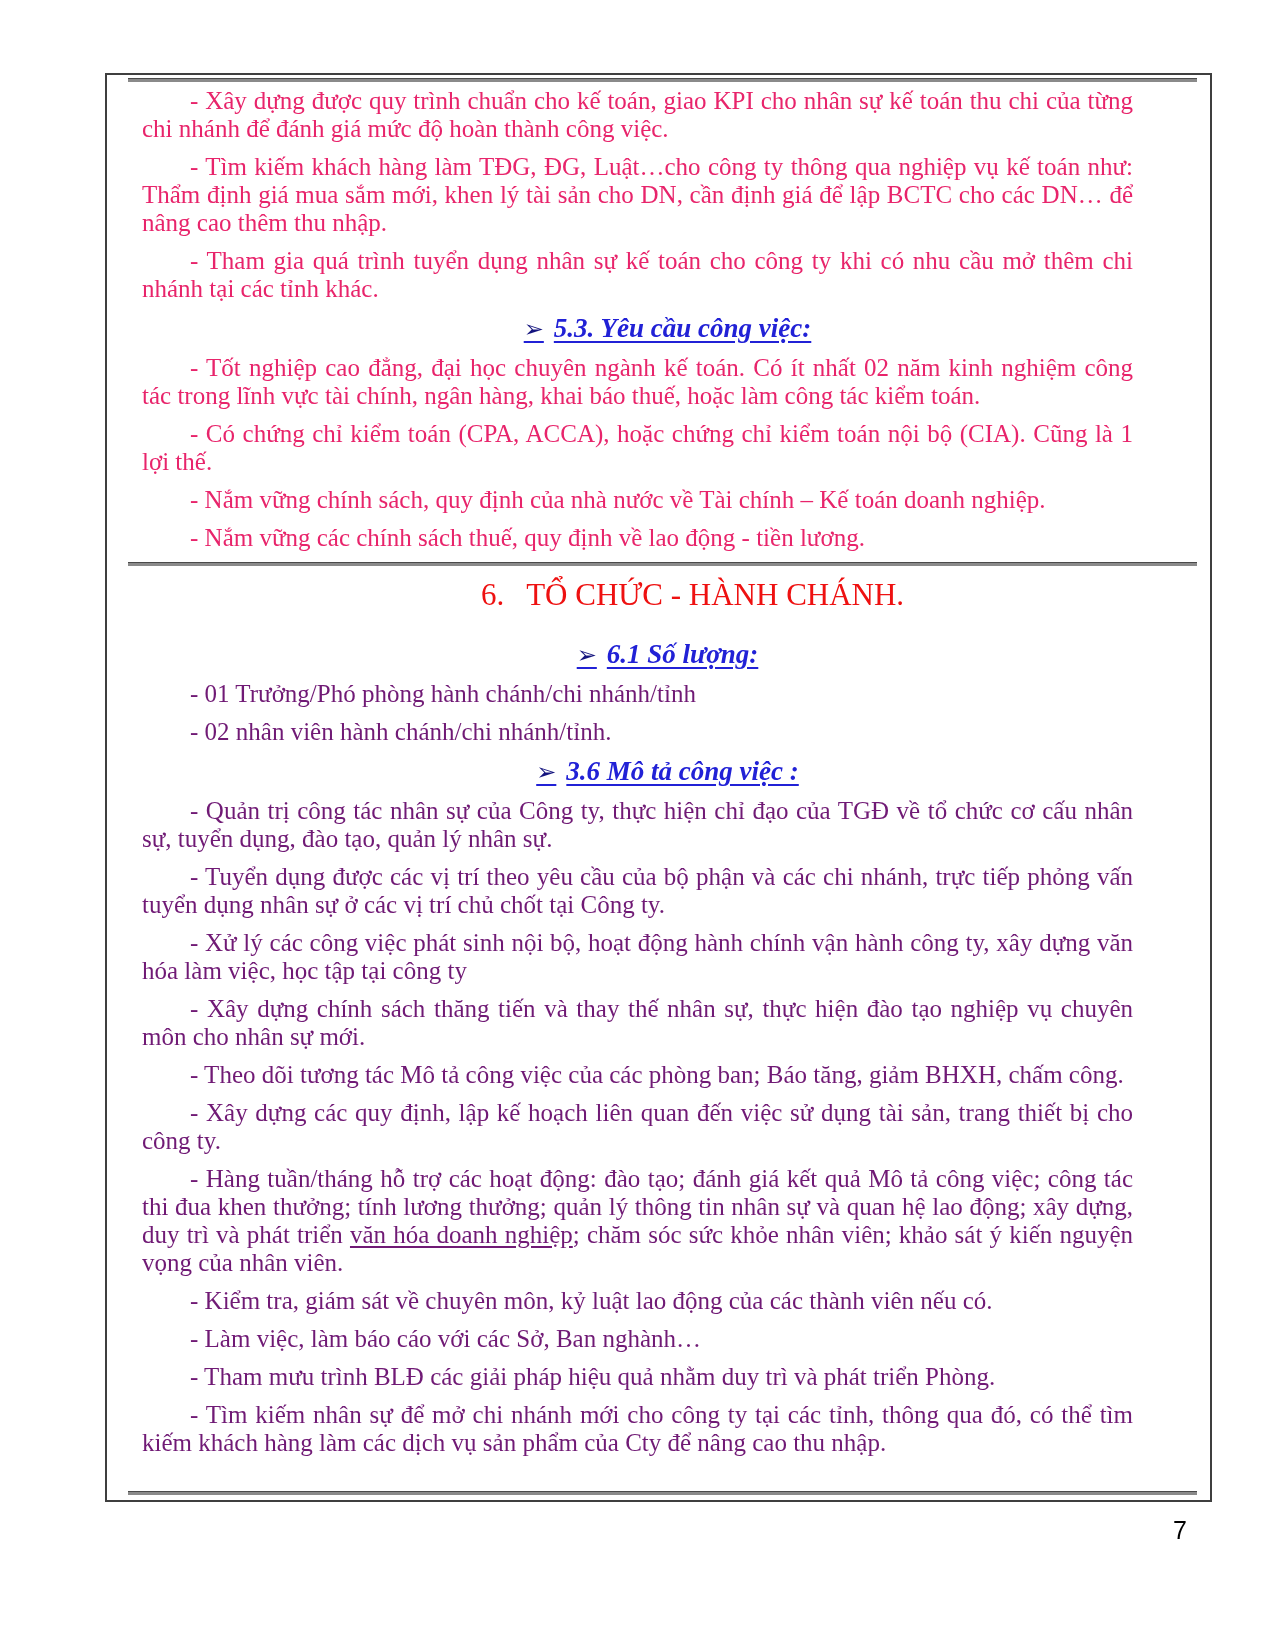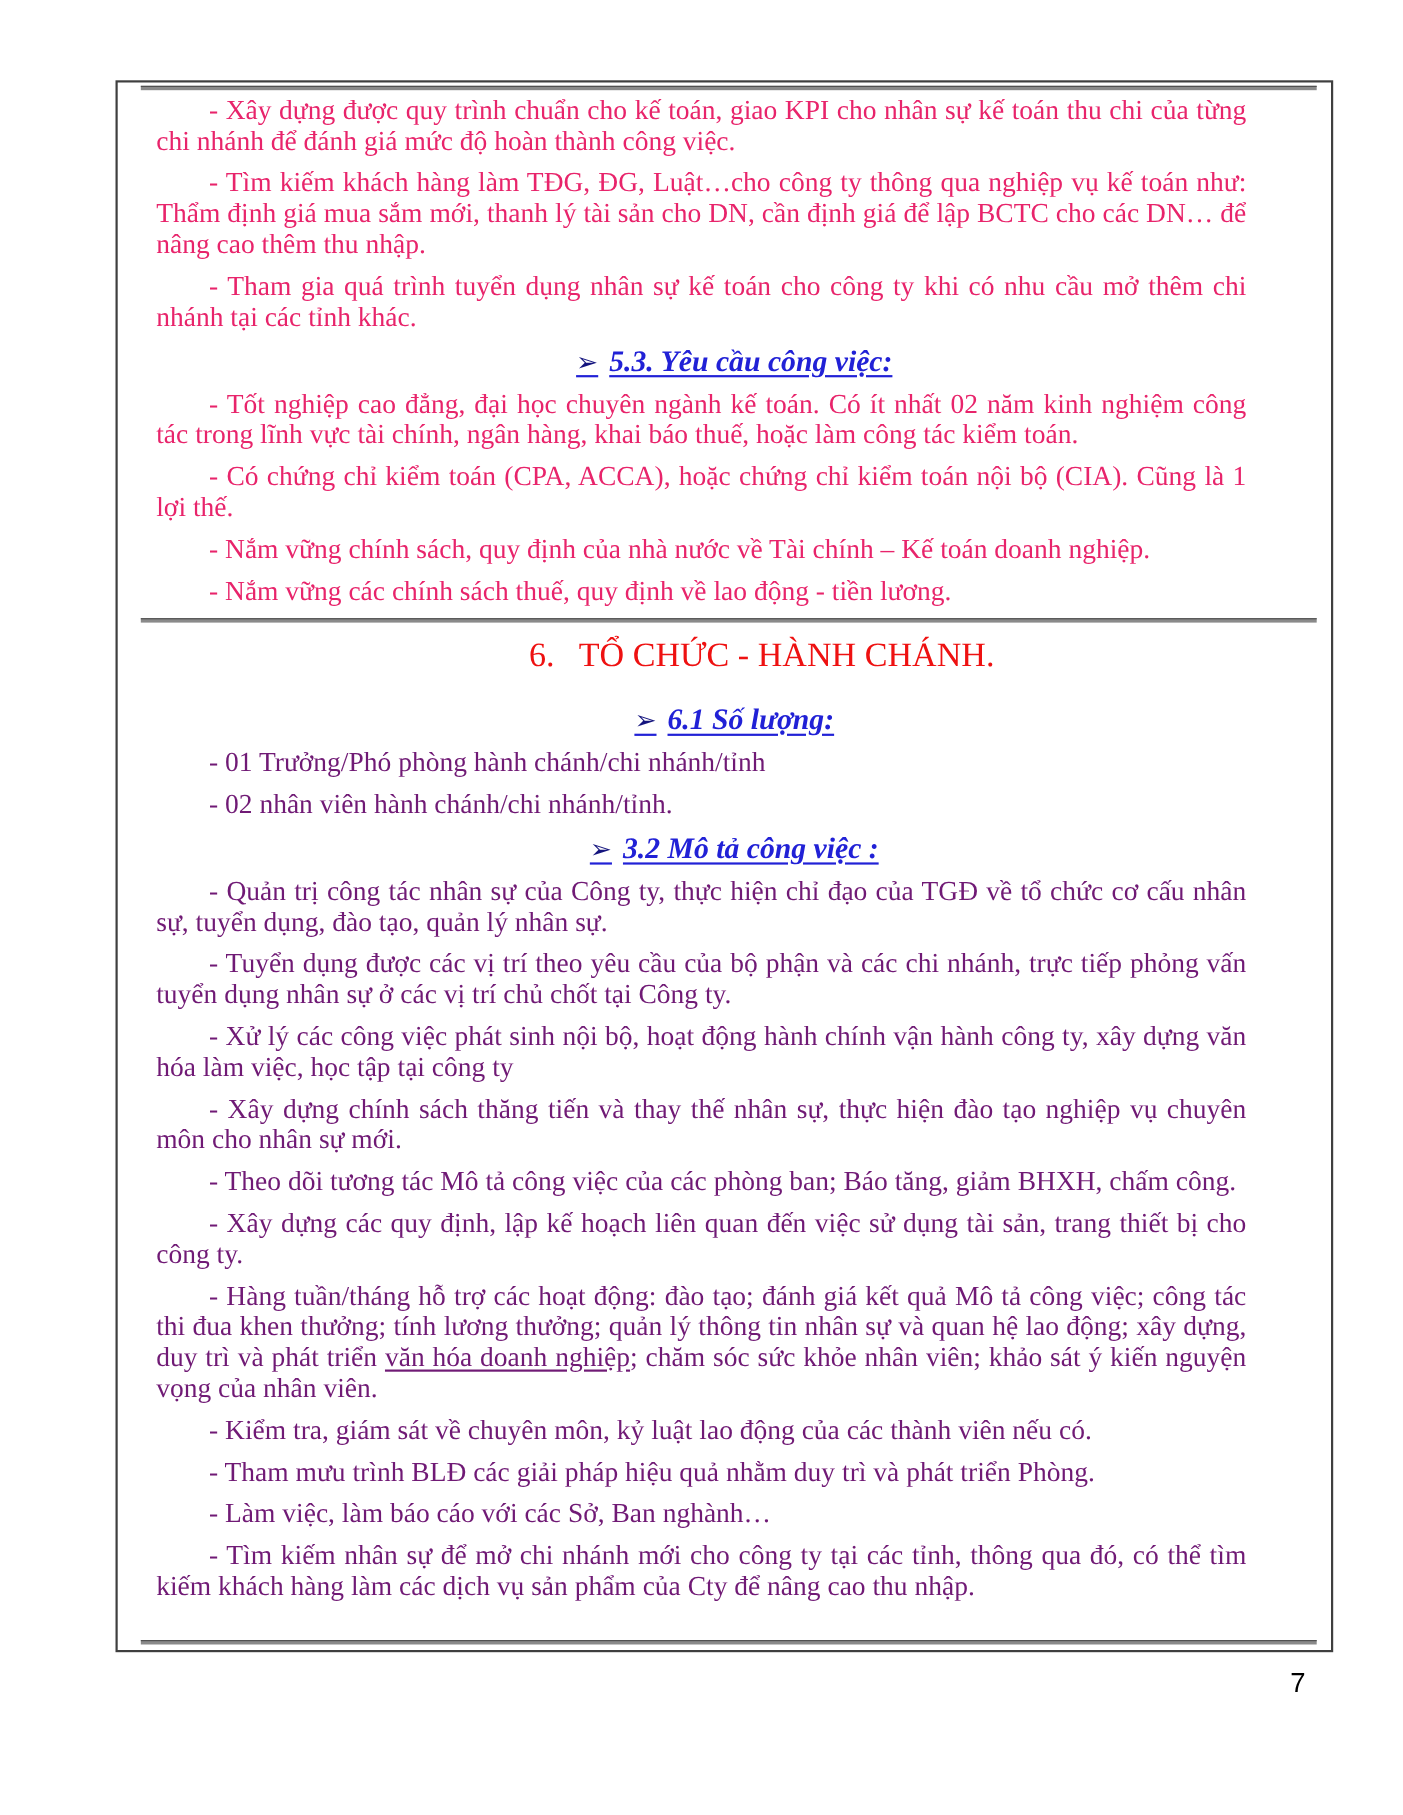--- a/index.html
+++ b/index.html
@@ -69,55 +69,55 @@
 <body>
 
 <div id="page">
 
   <div id="doc-box">
 
     <div class="rule rule-top"></div>
 
     <div class="content">
       <p class="para pink">- Xây dựng được quy trình chuẩn cho kế toán, giao KPI cho nhân sự kế toán thu chi của từng chi nhánh để đánh giá mức độ hoàn thành công việc.</p>
-      <p class="para pink">- Tìm kiếm khách hàng làm TĐG, ĐG, Luật…cho công ty thông qua nghiệp vụ kế toán như: Thẩm định giá mua sắm mới, thanh lý tài sản cho DN, cần định giá để lập BCTC cho các DN… để nâng cao thêm thu nhập.</p>
+      <p class="para pink">- Tìm kiếm khách hàng làm TĐG, ĐG, Luật…cho công ty thông qua nghiệp vụ kế toán như: Thẩm định giá mua sắm mới, khen lý tài sản cho DN, cần định giá để lập BCTC cho các DN… để nâng cao thêm thu nhập.</p>
       <p class="para pink">- Tham gia quá trình tuyển dụng nhân sự kế toán cho công ty khi có nhu cầu mở thêm chi nhánh tại các tỉnh khác.</p>
 
       <p class="hd"><span class="arrow">➢</span><span>5.3. Yêu cầu công việc:</span></p>
 
       <p class="para pink">- Tốt nghiệp cao đẳng, đại học chuyên ngành kế toán. Có ít nhất 02 năm kinh nghiệm công tác trong lĩnh vực tài chính, ngân hàng, khai báo thuế, hoặc làm công tác kiểm toán.</p>
       <p class="para pink">- Có chứng chỉ kiểm toán (CPA, ACCA), hoặc chứng chỉ kiểm toán nội bộ (CIA). Cũng là 1 lợi thế.</p>
       <p class="para pink">- Nắm vững chính sách, quy định của nhà nước về Tài chính – Kế toán doanh nghiệp.</p>
       <p class="para pink">- Nắm vững các chính sách thuế, quy định về lao động - tiền lương.</p>
     </div>
 
     <div class="rule"></div>
 
     <div class="content">
       <p class="sec-title"><span class="num">6.</span><span>TỔ CHỨC - HÀNH CHÁNH.</span></p>
 
       <p class="hd"><span class="arrow">➢</span><span>6.1 Số lượng:</span></p>
 
       <p class="para navy">- 01 Trưởng/Phó phòng hành chánh/chi nhánh/tỉnh</p>
       <p class="para navy">- 02 nhân viên hành chánh/chi nhánh/tỉnh.</p>
 
-      <p class="hd"><span class="arrow">➢</span><span>3.2 Mô tả công việc :</span></p>
+      <p class="hd"><span class="arrow">➢</span><span>3.6 Mô tả công việc :</span></p>
 
       <p class="para navy">- Quản trị công tác nhân sự của Công ty, thực hiện chỉ đạo của TGĐ về tổ chức cơ cấu nhân sự, tuyển dụng, đào tạo, quản lý nhân sự.</p>
       <p class="para navy">- Tuyển dụng được các vị trí theo yêu cầu của bộ phận và các chi nhánh, trực tiếp phỏng vấn tuyển dụng nhân sự ở các vị trí chủ chốt tại Công ty.</p>
       <p class="para navy">- Xử lý các công việc phát sinh nội bộ, hoạt động hành chính vận hành công ty, xây dựng văn hóa làm việc, học tập tại công ty</p>
       <p class="para navy">- Xây dựng chính sách thăng tiến và thay thế nhân sự, thực hiện đào tạo nghiệp vụ chuyên môn cho nhân sự mới.</p>
       <p class="para navy">- Theo dõi tương tác Mô tả công việc của các phòng ban; Báo tăng, giảm BHXH, chấm công.</p>
       <p class="para navy">- Xây dựng các quy định, lập kế hoạch liên quan đến việc sử dụng tài sản, trang thiết bị cho công ty.</p>
 
       <p class="para navy"><span>- Hàng tuần/tháng hỗ trợ các hoạt động: đào tạo; đánh giá kết quả Mô tả công việc; công tác thi đua khen thưởng; tính lương thưởng; quản lý thông tin nhân sự và quan hệ lao động; xây dựng, duy trì và phát triển </span><span class="u-inline">văn hóa doanh nghiệp</span><span>; chăm sóc sức khỏe nhân viên; khảo sát ý kiến nguyện vọng của nhân viên.</span></p>
 
       <p class="para navy">- Kiểm tra, giám sát về chuyên môn, kỷ luật lao động của các thành viên nếu có.</p>
+      <p class="para navy">- Làm việc, làm báo cáo với các Sở, Ban nghành…</p>
       <p class="para navy">- Tham mưu trình BLĐ các giải pháp hiệu quả nhằm duy trì và phát triển Phòng.</p>
-      <p class="para navy">- Làm việc, làm báo cáo với các Sở, Ban nghành…</p>
       <p class="para navy">- Tìm kiếm nhân sự để mở chi nhánh mới cho công ty tại các tỉnh, thông qua đó, có thể tìm kiếm khách hàng làm các dịch vụ sản phẩm của Cty để nâng cao thu nhập.</p>
     </div>
 
     <div class="rule rule-bottom"></div>
   </div>
 
   <div id="page-num">7</div>
 
 </div>
 

